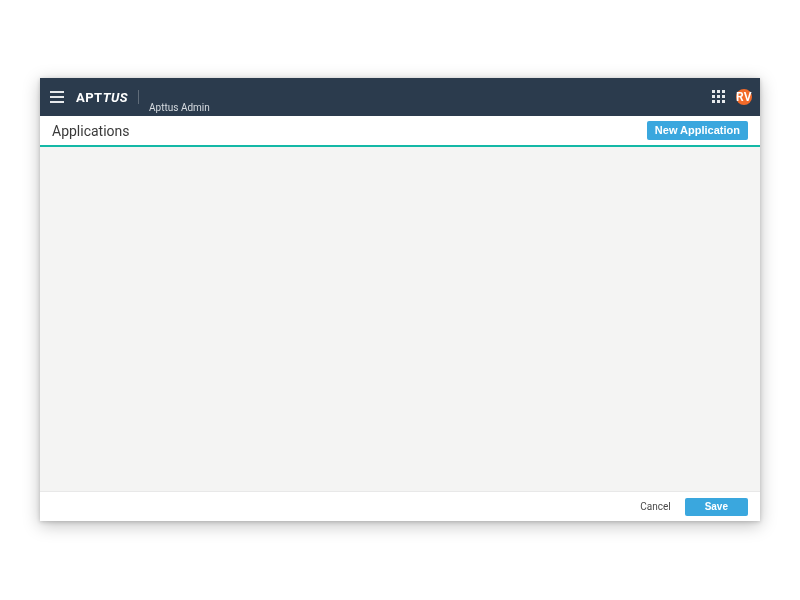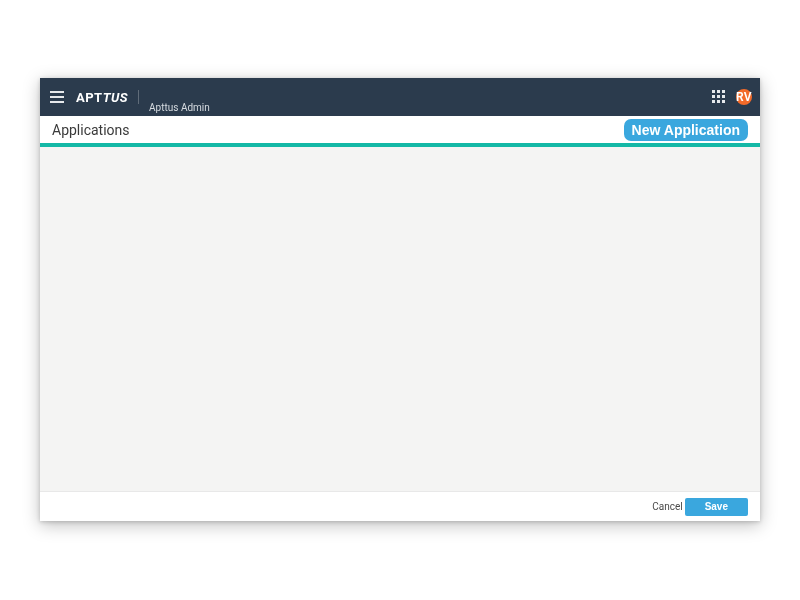--- a/index.html
+++ b/index.html
@@ -68,36 +68,36 @@
     color: #ffffff;
     font-size: 12px;
     font-weight: 600;
     display: flex; align-items: center; justify-content: center;
     cursor: pointer;
     letter-spacing: 0.3px;
   }
   .subheader {
     height: 31px;
     background: #ffffff;
-    border-bottom: 4px solid #14b8a6;
+    border-bottom: 2px solid #14b8a6;
     display: flex;
     align-items: center;
     padding: 6px 12px;
     flex: 0 0 auto;
   }
   .page-title {
     font-size: 14px;
     color: #3a3a3a;
     font-weight: 400;
   }
   .subheader .spacer { flex: 1 1 auto; }
   .btn {
     border: none;
-    border-radius: 7px;
-    font-size: 14px;
+    border-radius: 2px;
+    font-size: 11px;
     font-weight: 600;
     padding: 4px 8px;
     cursor: pointer;
     line-height: 1;
   }
   .btn-primary {
     background: #3aa7de;
     color: #ffffff;
   }
   .content {
@@ -105,21 +105,21 @@
     background: #f4f4f3;
   }
   .footer {
     height: 30px;
     background: #ffffff;
     border-top: 1px solid #e8e8e8;
     display: flex;
     align-items: center;
     justify-content: flex-end;
     padding: 0 12px;
-    gap: 2px;
+    gap: 14px;
     flex: 0 0 auto;
   }
   .link-cancel {
     font-size: 10px;
     color: #4a4a4a;
     cursor: pointer;
   }
   .btn-save {
     background: #3aa7de;
     color: #ffffff;

